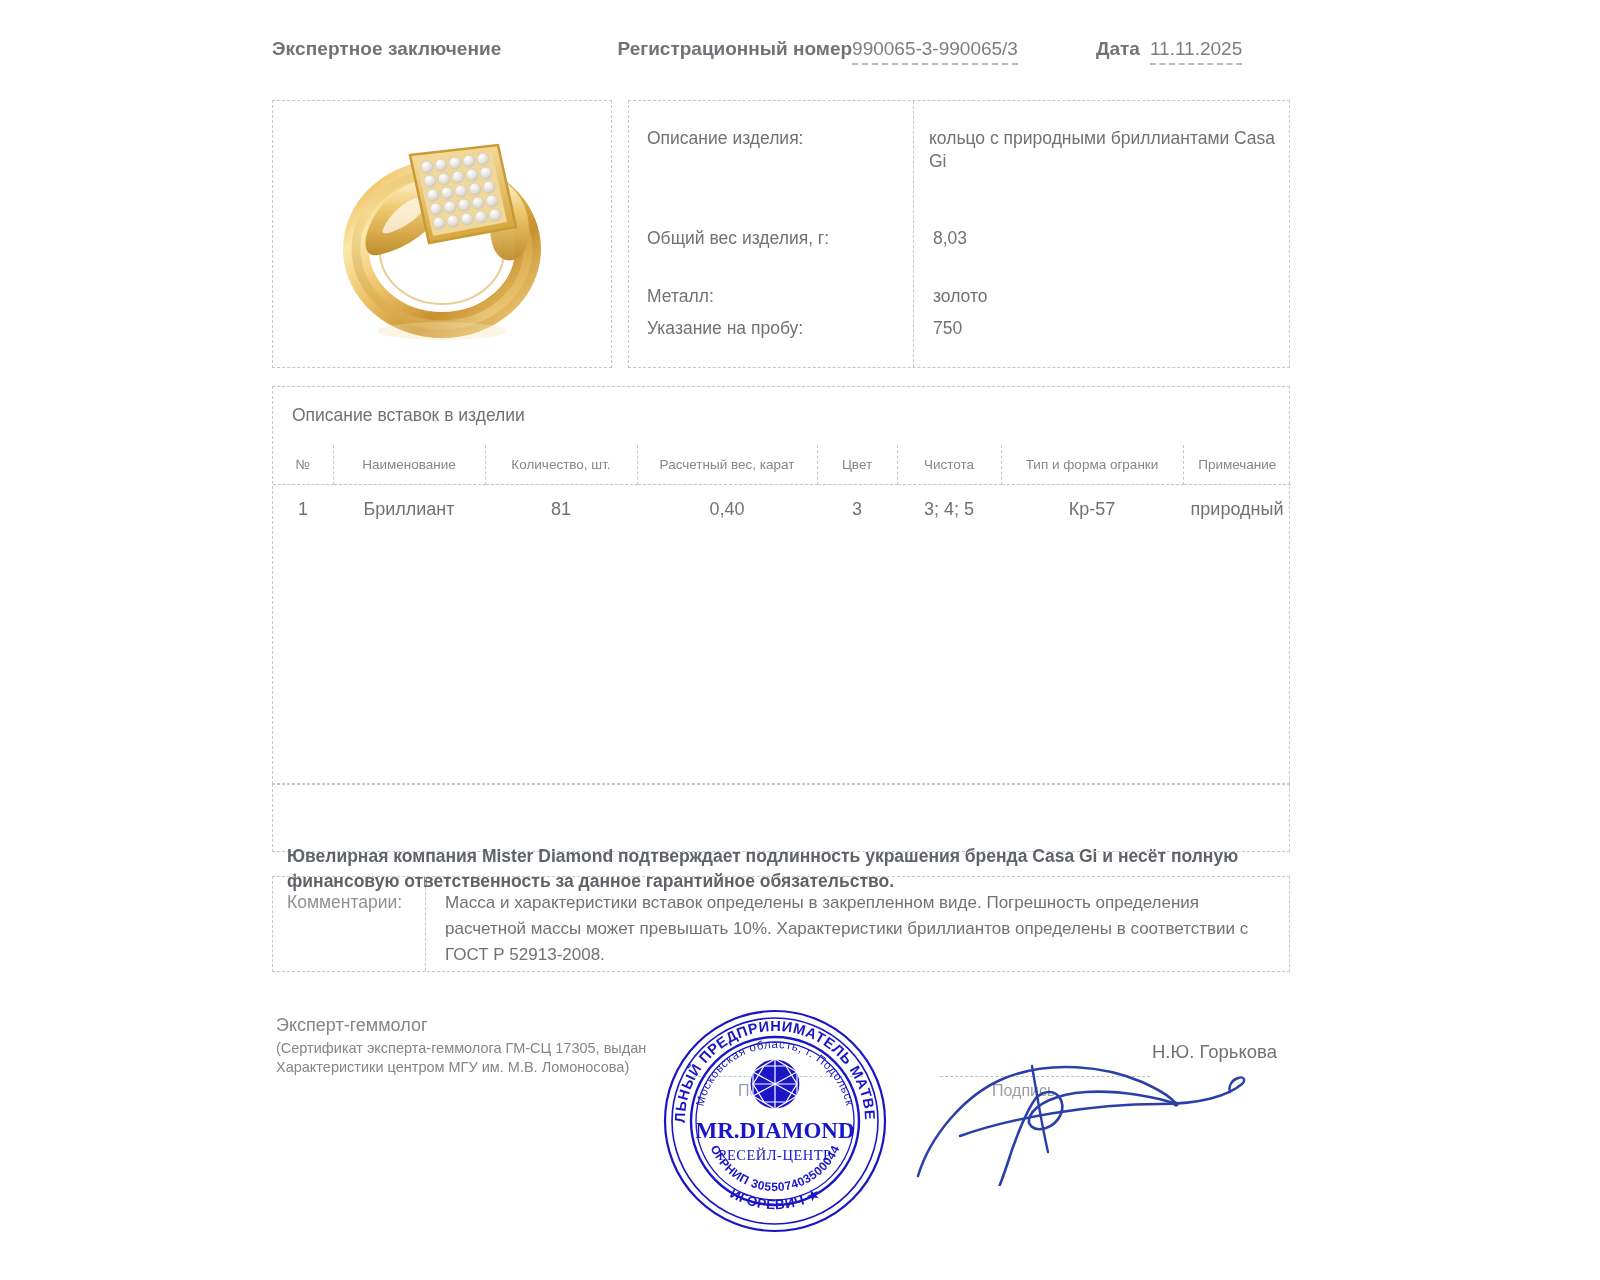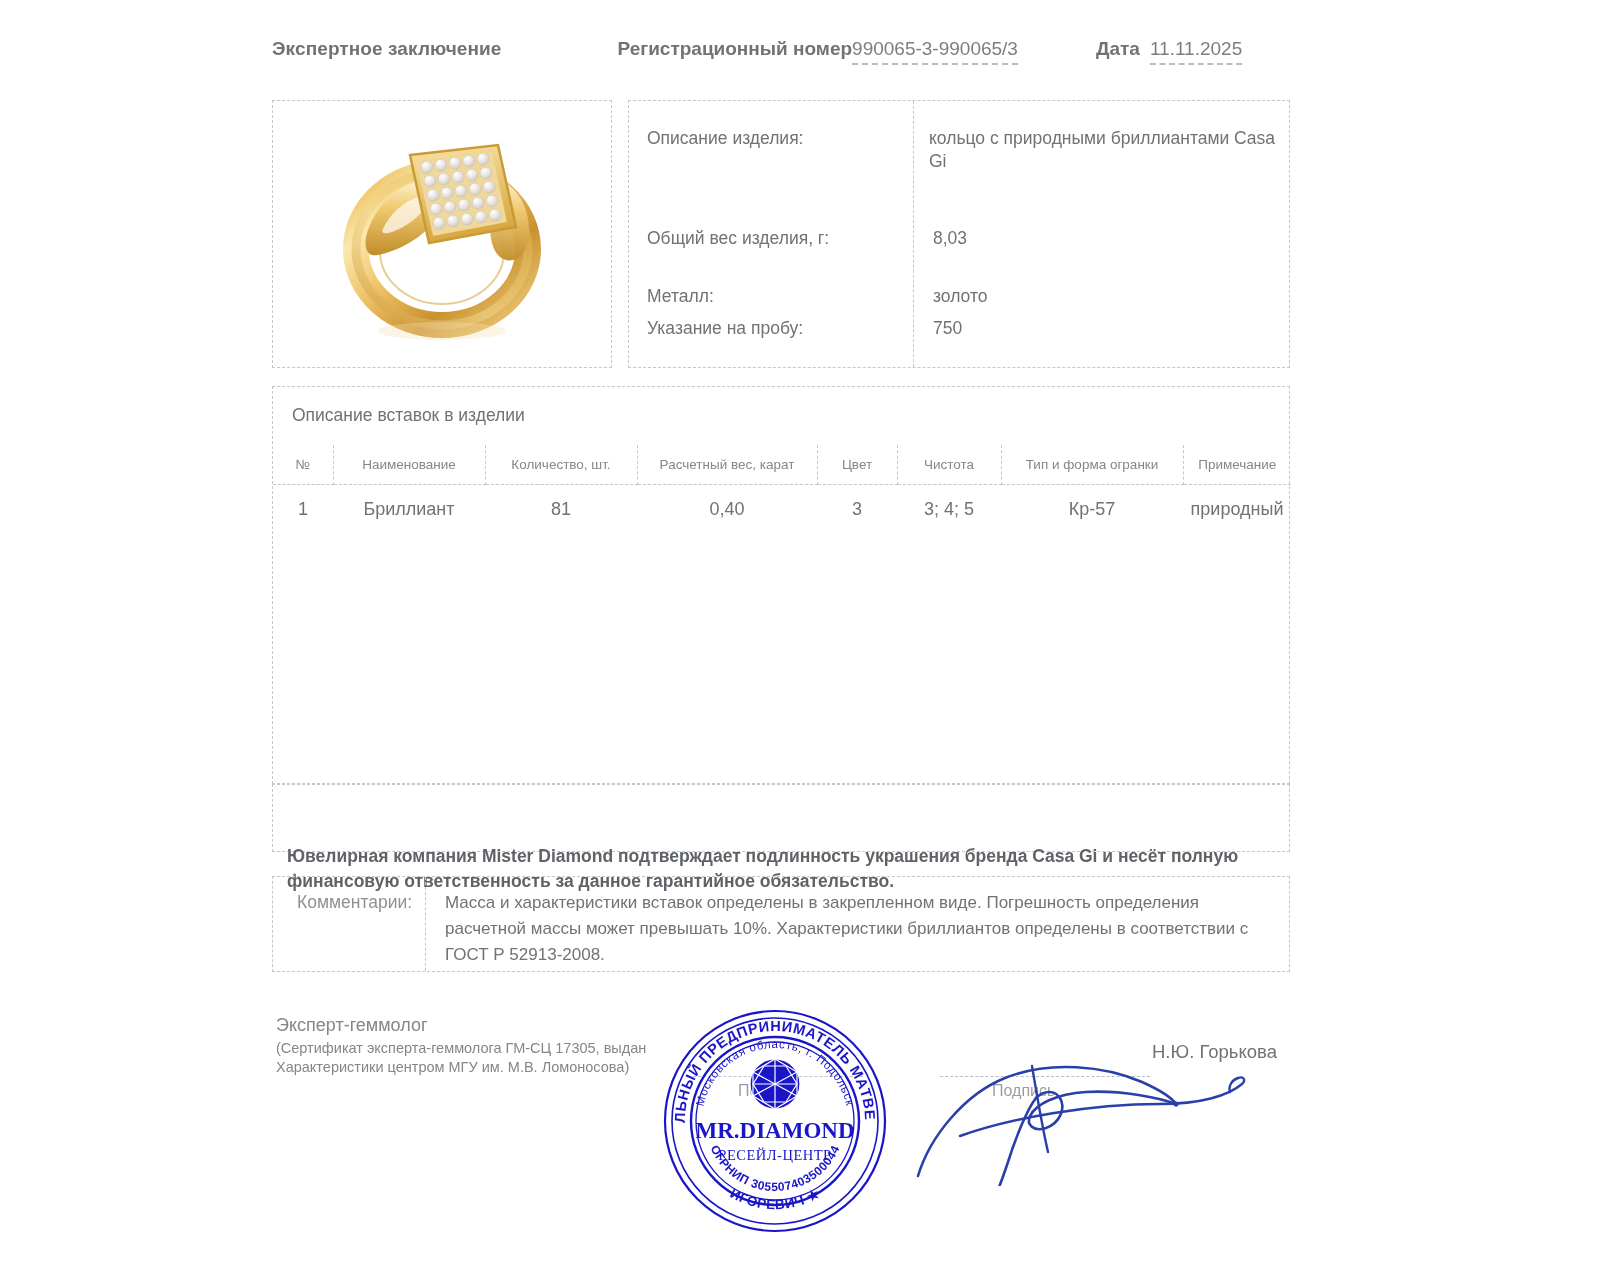--- a/index.html
+++ b/index.html
@@ -160,21 +160,21 @@
   }
 
   
   .comments-box {
     position: absolute;
     left: 272px; top: 876px;
     width: 1018px; height: 96px;
   }
   .comments-label {
     position: absolute;
-    left: 24px; top: 15px;
+    left: 14px; top: 15px;
     width: 140px;
     font-size: 17.5px;
     color: #8e9195;
   }
   .comments-vline {
     position: absolute;
     left: 152px; top: 0; bottom: 0;
     border-left: 1px dashed #c4c7cb;
   }
   .comments-text {

